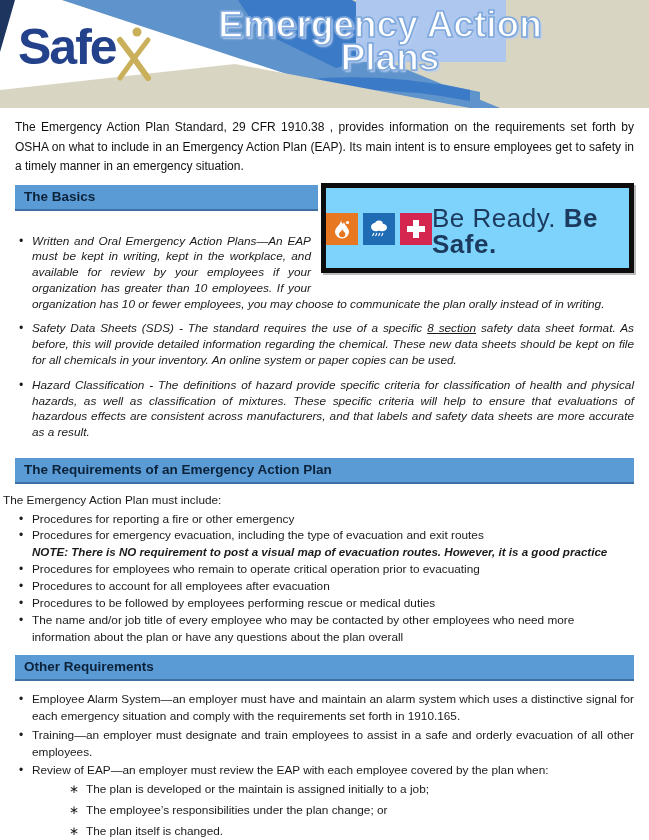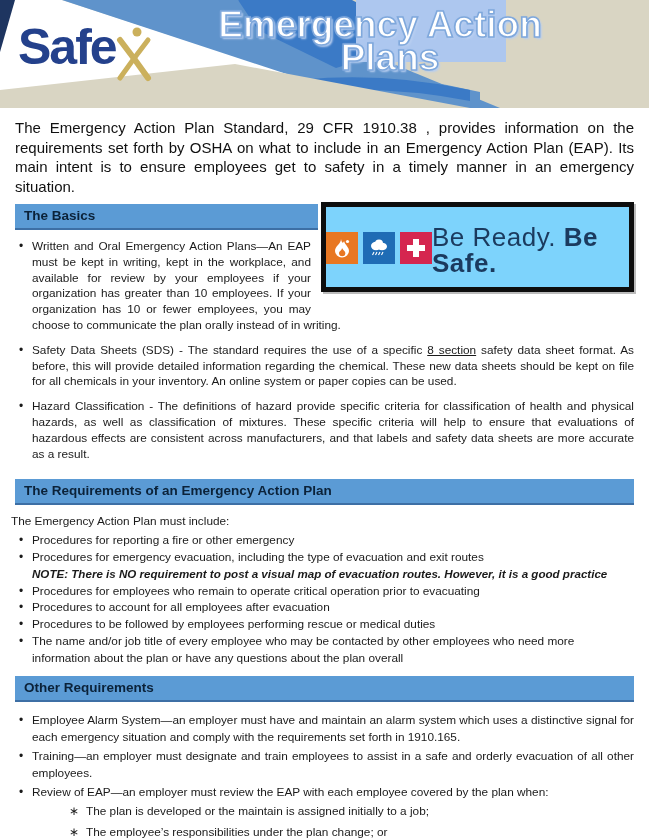--- a/index.html
+++ b/index.html
@@ -13,21 +13,21 @@
   .logo { position:absolute; left:18px; top:22px; display:flex; align-items:flex-start; }
   .logo-text { font-size:50px; font-weight:600; color:#24418c; letter-spacing:-2px; line-height:50px; }
   .logo-x { margin-left:-2px; margin-top:2px; }
   .banner-title { position:absolute; left:170px; top:8px; width:420px; text-align:center;
     font-weight:bold; font-size:37px; line-height:33px; color:#ffffff;
     -webkit-text-stroke:1.6px #7fa8dc;
     text-shadow:0 0 2px #9dbce6, 2px 2px 2px #b9cff0; }
   .banner-title .line2 { display:block; margin-left:20px; }
 
   
-  .intro { margin:10px 15px 8px 15px; font-size:15px; line-height:19.5px; text-align:justify; color:#111; }
+  .intro { margin:10px 15px 8px 15px; font-size:12px; line-height:19.5px; text-align:justify; color:#111; }
 
   
   .bar { background:#5b9bd5; border-bottom:2px solid #3d6fa5; color:#0b2239;
          font-weight:bold; font-size:13.5px; height:26px; line-height:24px; padding-left:9px;
          margin-left:15px; margin-right:15px; }
   .bar.basics { width:303px; margin-right:16px; }
 
   
   .beready { float:right; width:313px; height:90px; margin:-2px 15px 16px 10px;
              border:5px solid #0d0d0d; background:#7dd3fc; box-shadow:2px 2px 0 #bbb;
@@ -35,25 +35,25 @@
   .icon-row { display:flex; gap:5px; margin-top:2px; }
   .tile { width:32px; height:32px; display:flex; align-items:center; justify-content:center; }
   .beready-text { margin-top:6px; font-size:26px; line-height:26px; color:#1b3a5e; letter-spacing:0.5px; }
   .beready-text .bold { font-weight:800; }
 
   
   .content { margin:0 15px; }
   .blist { list-style:none; }
   .blist li { position:relative; padding-left:17px; font-size:11.8px; line-height:15.8px; }
   .blist li::before { content:"•"; position:absolute; left:4px; top:0; font-size:12px; }
-  .basics-list { margin-top:9px; }
+  .basics-list { margin-top:23px;font-style:italic; }
   .basics-list li { margin-bottom:9px; text-align:justify; }
   .uline { text-decoration:underline; }
 
-  .req-intro { margin:8px 15px 2px 11px; font-size:11.8px; line-height:16.5px; }
+  .req-intro { margin:8px 15px 2px 3px; font-size:11.8px; line-height:16.5px; }
   .req-list li { line-height:16.9px; text-align:left; }
   .note { font-style:italic; font-weight:bold; font-size:11.6px; }
 
   .other-list { margin-top:10px; }
   .other-list li { text-align:justify; line-height:16.9px; margin-bottom:2px; }
   .sub-list { list-style:none; margin:2px 0 0 0; }
   .sub-list li { padding-left:0; text-align:left; margin-bottom:4px; }
   .sub-list li::before { content:none; }
   .sub-marker { display:inline-block; width:24px; margin-left:30px; text-align:center; font-size:12px; }
 
@@ -160,18 +160,19 @@
   <div class="bar">Other Requirements</div>
   <div class="content">
     <ul class="blist other-list">
       <li>Employee Alarm System—an employer must have and maintain an alarm system which uses a distinctive signal for each emergency situation and comply with the requirements set forth in 1910.165.</li>
       <li>Training—an employer must designate and train employees to assist in a safe and orderly evacuation of all other employees.</li>
       <li>
         <span>Review of EAP—an employer must review the EAP with each employee covered by the plan when:</span>
         <ul class="sub-list">
           <li><span class="sub-marker">∗</span><span>The plan is developed or the maintain is assigned initially to a job;</span></li>
           <li><span class="sub-marker">∗</span><span>The employee’s responsibilities under the plan change; or</span></li>
+          <li><span class="sub-marker">∗</span><span>The plan itself is changed.</span></li>
         </ul>
       </li>
     </ul>
   </div>
 
 </div>
 
 </body></html>

